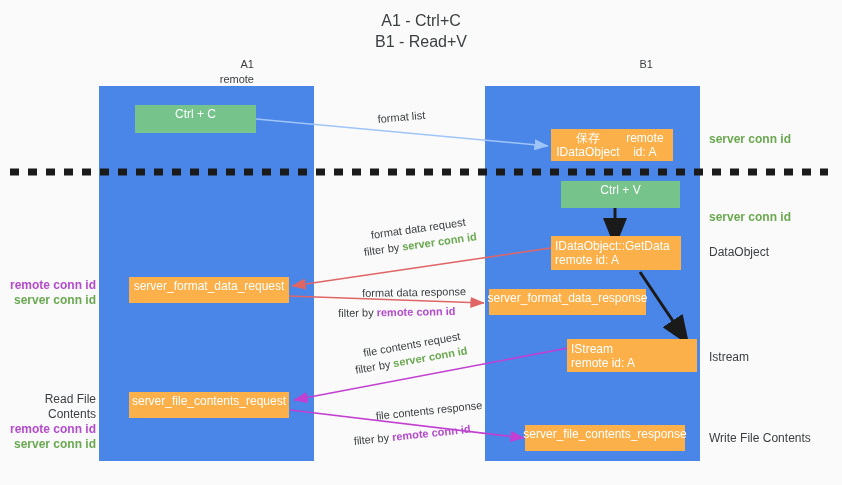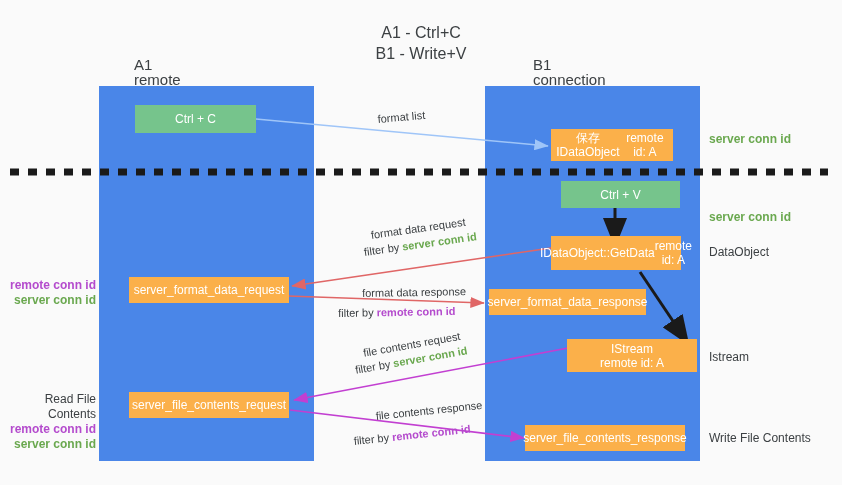--- a/index.html
+++ b/index.html
@@ -9,59 +9,58 @@
     font-family:"Liberation Sans", sans-serif;
     position:relative;
     overflow:hidden;
     color:#3c4043;
   }
   .canvas{position:absolute;left:0;top:0;width:842px;height:485px;}
   svg.layer{position:absolute;left:0;top:0;width:842px;height:485px;pointer-events:none;}
 
   .title{
     position:absolute;text-align:center;width:842px;top:10px;
-    font-size:16px;line-height:21px;color:#3c4043;margin-top:12px;
+    font-size:16px;line-height:21px;color:#3c4043;
   }
 
   .panel{position:absolute;background:#4a86e8;}
 
-  .colhead{position:absolute;text-align:left;font-size:15px;line-height:15px;color:#3c4043;}
+  .colhead{position:absolute;text-align:right;font-size:11px;line-height:15px;color:#3c4043;}
 
   .box{
-    position:absolute;display:flex;align-items:center;justify-content:center;
+    position:absolute;display:flex;align-items:flex-start;justify-content:center;
     text-align:center;color:#ffffff;font-size:12px;line-height:14px;
     box-sizing:border-box;padding:2px 4px;
   }
   .box.green{background:#76c48c;}
   .box.orange{background:#fbb04a;}
 
   .sidelabel{position:absolute;font-size:12px;line-height:15px;color:#3c4043;}
   .green-t{color:#6aa84f;font-weight:bold;}
   .purple-t{color:#b44bcd;font-weight:bold;}
 
   .edgelabel{position:absolute;font-size:11px;line-height:14px;color:#3c4043;white-space:nowrap;}
   .edgelabel.tilt{transform-origin:left top;}
 </style>
 </head>
 <body>
 
 <div class="canvas">
 
   <div class="title">
     <div>A1 - Ctrl+C</div>
-    <div>B1 - Write+V</div>
+    <div>B1 - Read+V</div>
   </div>
 
   <div class="colhead" style="left:134px;top:57px;width:120px;">
     <div>A1</div>
     <div>remote</div>
   </div>
   <div class="colhead" style="left:533px;top:57px;width:120px;">
     <div>B1</div>
-    <div>connection</div>
   </div>
 
   <div class="panel" style="left:99px;top:86px;width:215px;height:375px;"></div>
   <div class="panel" style="left:485px;top:86px;width:215px;height:375px;"></div>
 
   <svg class="layer" viewBox="0 0 842 485">
     <defs>
       <marker id="ah-blue" markerWidth="9" markerHeight="7" refX="8.5" refY="3.5" orient="auto">
         <path d="M0,0 L9,3.5 L0,7 z" fill="#9fc5f8"></path>
       </marker>
@@ -107,21 +106,21 @@
 
   <div class="box orange" style="left:551px;top:129px;width:122px;height:32px;">
     <span>保存IDataObject</span>
     <span>remote id: A</span>
   </div>
 
   <div class="box green" style="left:554px;top:181px;width:119px;height:27px;margin-left:7px;">
     <span>Ctrl + V</span>
   </div>
 
-  <div class="box orange" style="left:551px;top:236px;width:130px;height:34px;flex-direction:row;">
+  <div class="box orange" style="left:551px;top:236px;width:130px;height:34px;flex-direction:column;">
     <span>IDataObject::GetData</span>
     <span>remote id: A</span>
   </div>
 
   <div class="box orange" style="left:489px;top:289px;width:157px;height:26px;">
     <span>server_format_data_response</span>
   </div>
 
   <div class="box orange" style="left:567px;top:339px;width:130px;height:33px;flex-direction:column;">
     <span>IStream</span>

